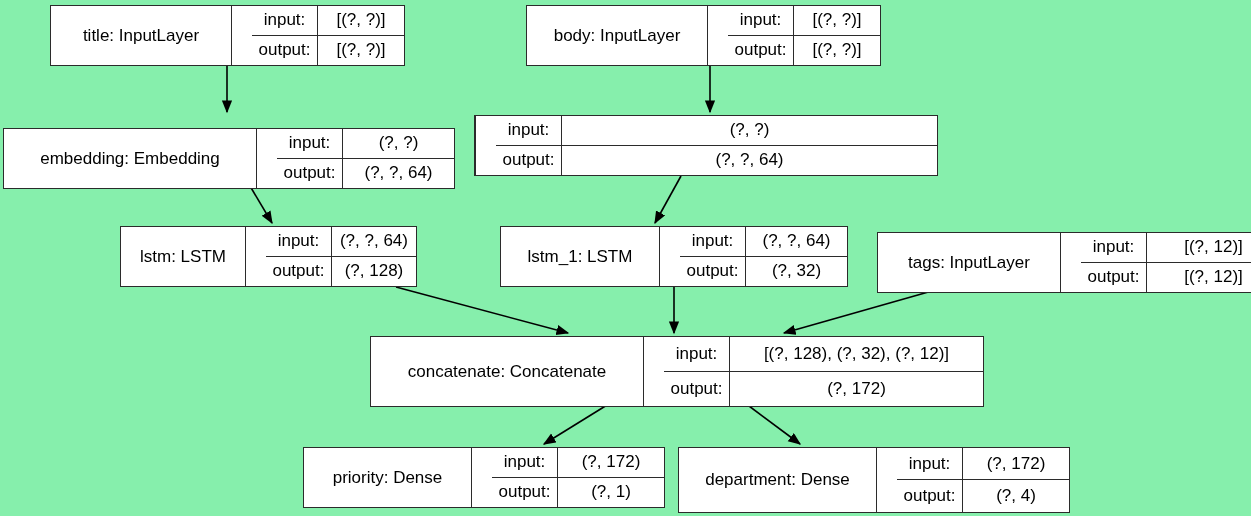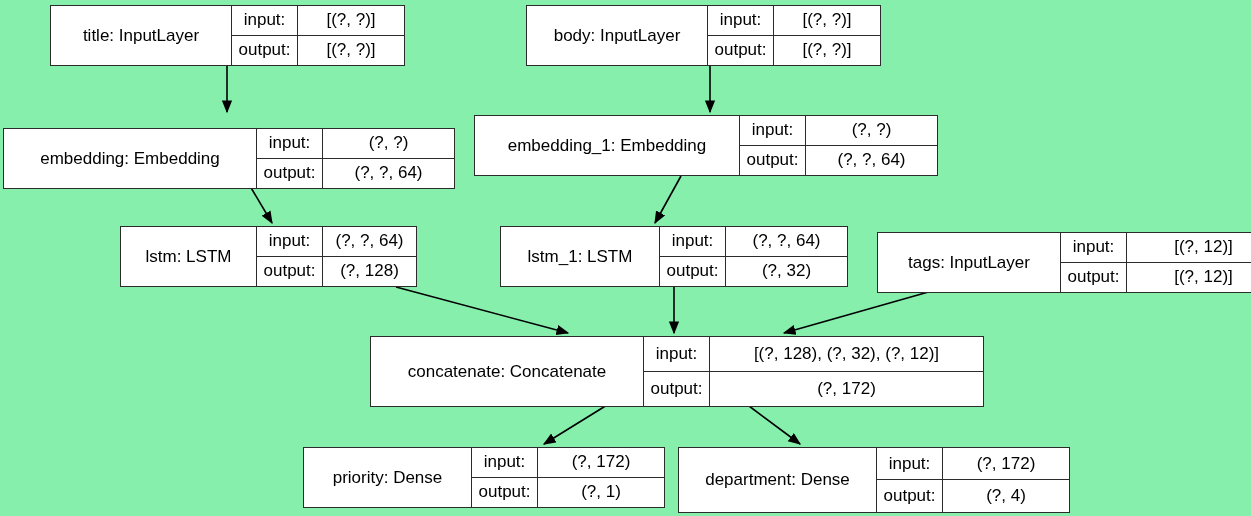--- a/index.html
+++ b/index.html
@@ -41,20 +41,21 @@
     color: #000000;
     white-space: nowrap;
     box-sizing: border-box;
   }
   .io-block {
     display: flex;
     flex-direction: column;
     border-left: 1px solid #2b2b2b;
     box-sizing: border-box;
     flex: 1 1 auto;
+    padding-left: 20px;
   }
   .io-row {
     display: flex;
     flex-direction: row;
     flex: 1 1 50%;
     box-sizing: border-box;
   }
   .io-row.first {
     border-bottom: 1px solid #2b2b2b;
   }
@@ -139,21 +140,20 @@
             <div class="io-label" style="width: 65px; flex: 0 0 auto;">input:</div>
             <div class="io-value">(?, ?)</div>
           </div>
           <div class="io-row ">
             <div class="io-label" style="width: 65px; flex: 0 0 auto;">output:</div>
             <div class="io-value">(?, ?, 64)</div>
           </div>
         </div>
       </div>
       <div class="node" style="left: 474px; top: 115px; width: 464px; height: 61px;">
-        <div class="node-name" style="width: 264px;">embedding_1: Embedding</div>
         <div class="io-block">
           <div class="io-row first">
             <div class="io-label" style="width: 65px; flex: 0 0 auto;">input:</div>
             <div class="io-value">(?, ?)</div>
           </div>
           <div class="io-row ">
             <div class="io-label" style="width: 65px; flex: 0 0 auto;">output:</div>
             <div class="io-value">(?, ?, 64)</div>
           </div>
         </div>

